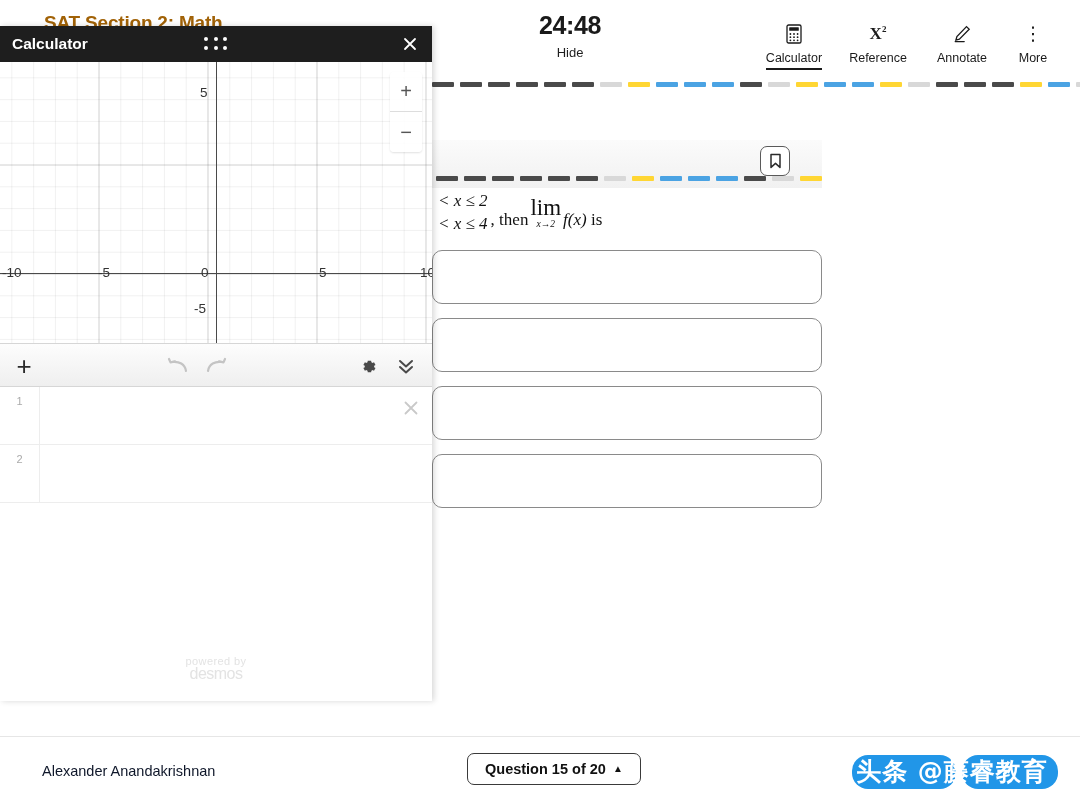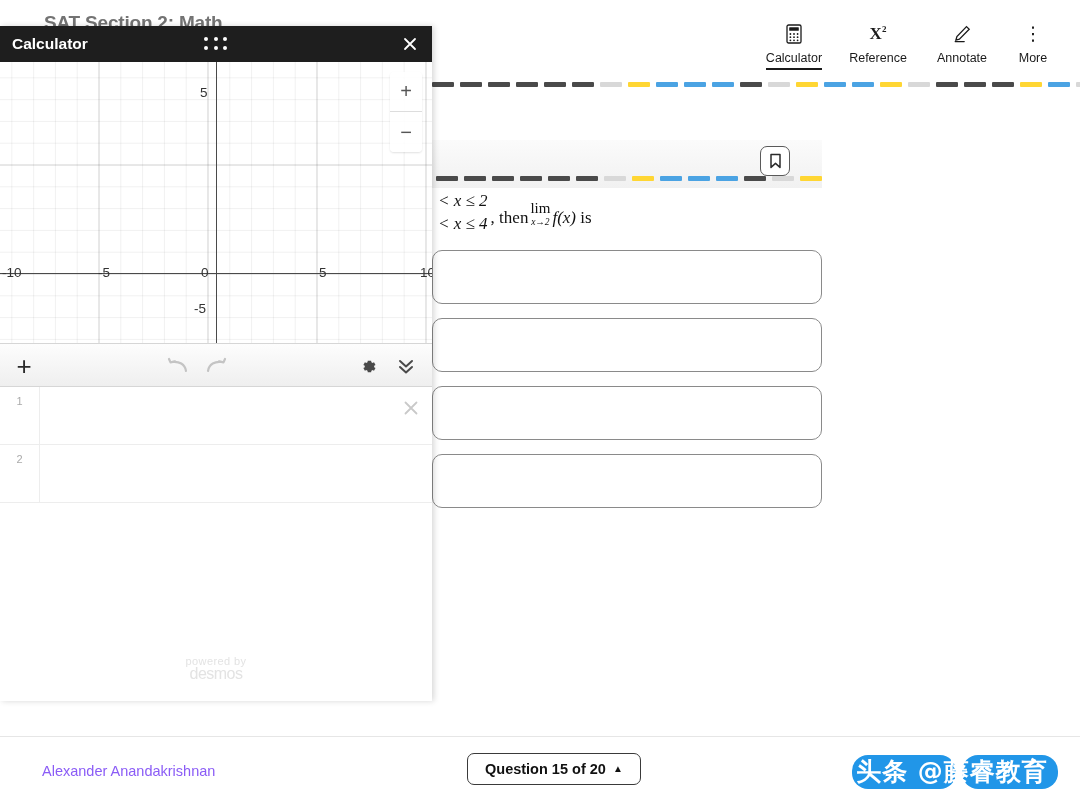--- a/index.html
+++ b/index.html
@@ -12,21 +12,21 @@
     -webkit-font-smoothing: antialiased;
   }
 
   #root { position: relative; width: 1080px; height: 810px; background:#fff; }
 
   
   .exam-page { position:absolute; inset:0; background:#fff; }
 
   .exam-title {
     position:absolute; left:44px; top:12px;
-    font-size:19px; font-weight:700; color:#737373;
+    font-size:19px; font-weight:700; color:#a16207;
     letter-spacing:-0.2px; white-space:nowrap;
   }
 
   
   .toolbar { position:absolute; left:432px; top:0; right:0; height:78px; background:#fff; }
 
   .timer-block { position:absolute; left:78px; top:12px; width:120px; text-align:center; }
   .timer-value { font-size:25px; font-weight:700; color:#1a1a1a; letter-spacing:-0.4px; line-height:1.1; }
   .timer-hide { font-size:13px; color:#1f1f1f; margin-top:6px; line-height:1.1; }
 
@@ -58,35 +58,35 @@
   .dash-q { left:436px; top:176px; width:386px; }
 
   .qtext {
     position:absolute; left:438px; top:190px; width:330px;
     font-family:"Liberation Serif", serif; color:#111;
   }
   .qt-frac { display:inline-block; vertical-align:middle; }
   .qt-line { font-size:17px; font-style:italic; line-height:1.35; white-space:nowrap; }
   .qt-rest { display:inline-block; vertical-align:middle; font-size:17px; padding-left:3px; white-space:nowrap; }
   .lim { display:inline-block; text-align:center; vertical-align:-2px; margin:0 2px; }
-  .lim .lim-top { font-size:15px; line-height:1; }
+  .lim .lim-top { font-size:23px; line-height:1; }
   .lim .lim-sub { font-size:9.5px; font-style:italic; line-height:1; margin-top:0px; }
   .ital { font-style:italic;text-align:right; }
 
   
   .choices { position:absolute; left:432px; top:250px; right:258px; }
   .choice {
     height:54px; border:1.4px solid #8a8a8a; border-radius:10px;
     background:#fff; margin-bottom:14px;
   }
 
   
   .bottom-sep { position:absolute; left:0; right:0; top:736px; height:1px; background:#e6e6e6; }
   .bottom-bar { position:absolute; left:0; right:0; top:737px; height:73px; background:#fff; }
-  .student-name { position:absolute; left:42px; top:26px; font-size:14.5px; color:#8b5cf6; }
+  .student-name { position:absolute; left:42px; top:26px; font-size:14.5px; color:#0f172a; }
   .qnav-btn {
     position:absolute; left:467px; top:16px;
     height:32px; padding:0 17px;
     border:1.4px solid #3a3a3a; border-radius:7px; background:#fff;
     display:flex; align-items:center; gap:7px;
     font-size:14.5px; font-weight:700; color:#111;
   }
   .qnav-caret { font-size:10px; line-height:1; }
 
   
@@ -179,20 +179,24 @@
 </head>
 <body>
 
 <div id="root">
 
   <div class="exam-page">
 
     <div class="exam-title">SAT Section 2: Math</div>
 
     <div class="toolbar">
+      <div class="timer-block">
+        <div class="timer-value">24:48</div>
+        <div class="timer-hide">Hide</div>
+      </div>
 
       <div class="tools">
         <div class="tool active">
           <div class="glyph">
             <svg width="16" height="20" viewBox="0 0 16 20" fill="none" stroke="#1a1a1a" stroke-width="1.3">
               <rect x="1" y="1" width="14" height="18" rx="1.6"></rect>
               <rect x="3.2" y="3.2" width="9.6" height="3.6" rx="0.6" fill="#1a1a1a" stroke="none"></rect>
               <circle cx="4.4" cy="10" r="0.9" fill="#1a1a1a" stroke="none"></circle>
               <circle cx="8" cy="10" r="0.9" fill="#1a1a1a" stroke="none"></circle>
               <circle cx="11.6" cy="10" r="0.9" fill="#1a1a1a" stroke="none"></circle>

